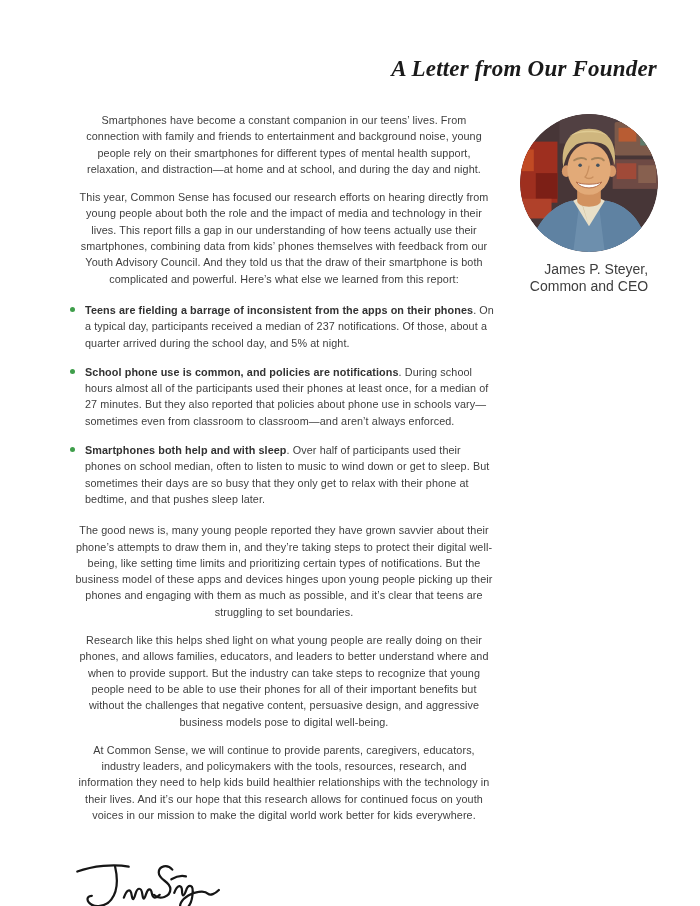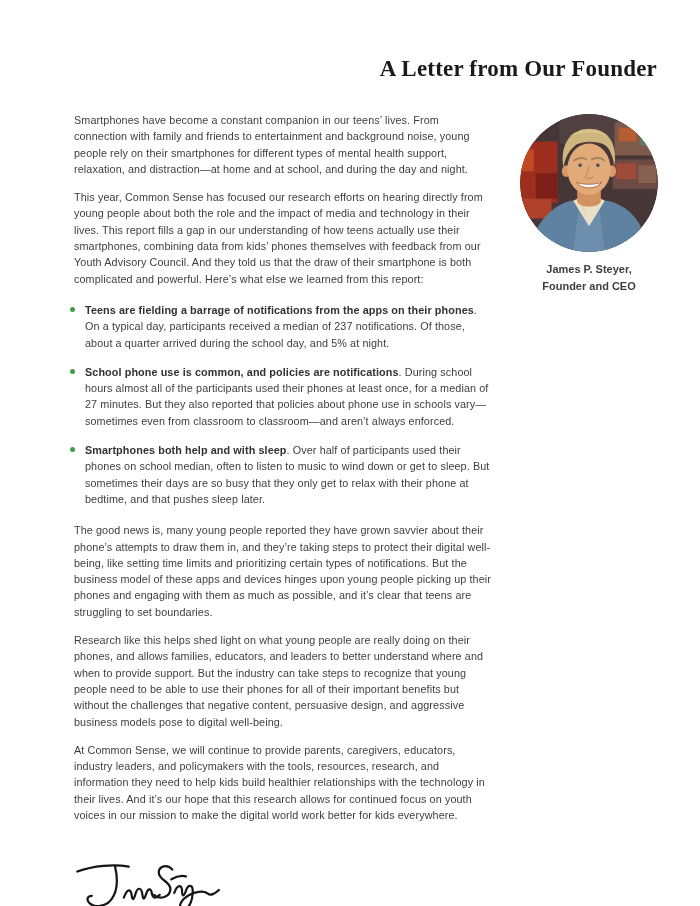--- a/index.html
+++ b/index.html
@@ -6,62 +6,62 @@
   html,body { background:#e8e8e8; }
   .page {
     width:700px; height:906px; margin:0 auto; background:#ffffff;
     padding:50px 43px 0 70px; overflow:hidden; position:relative;
     font-family:"Liberation Sans","DejaVu Sans",sans-serif;
   }
   .title {
     text-align:right;
     font-family:"Liberation Serif","DejaVu Serif",serif;
     font-weight:700; font-size:23px; letter-spacing:.2px;
-    color:#1a1a1a; margin:6px 0 30px 0;
+    color:#1a1a1a; margin:6px 0 30px 0;font-style:italic;
   }
   .content { display:flex; }
   .col-left {
     flex:0 0 424px; width:424px;
     font-size:10.8px; line-height:16.3px; color:#3e3e3e;
     letter-spacing:.1px;
   }
   .col-right {
     flex:1; display:flex; flex-direction:column; align-items:center;
     padding-top:2px; padding-left:26px;
   }
-  .col-left p { margin:0 0 12px 4px; }
+  .col-left p { margin:0 0 12px 4px;text-align:center; }
   ul.findings { list-style:none; margin:15px 0 15px 0; }
   ul.findings li { display:flex; gap:10px; margin-bottom:13px; }
   .dot {
     flex:none; width:5px; height:5px; border-radius:50%;
     background:var(--bullet,#3f9e4b); margin-top:5px;
   }
   .lead { font-weight:700; color:#323232; }
   .photo-wrap { width:138px; height:138px; border-radius:50%; overflow:hidden; flex:none; }
   .photo-wrap svg { display:block; width:100%; height:100%; }
-  .caption { margin-top:9px; text-align:center; font-size:11px; line-height:16.5px; color:#3e3e3e;font-weight:bold; }
+  .caption { margin-top:9px; text-align:right; font-size:14px; line-height:16.5px; color:#3e3e3e; }
   .signature { margin-top:34px; margin-left:2px; }
 </style>
 </head>
 <body>
 
 <div class="page">
 
   <h1 class="title">A Letter from Our Founder</h1>
 
   <div class="content">
 
     <div class="col-left">
       <p>Smartphones have become a constant companion in our teens’ lives. From connection with family and friends to entertainment and background noise, young people rely on their smartphones for different types of mental health support, relaxation, and distraction—at home and at school, and during the day and night.</p>
       <p>This year, Common Sense has focused our research efforts on hearing directly from young people about both the role and the impact of media and technology in their lives. This report fills a gap in our understanding of how teens actually use their smartphones, combining data from kids’ phones themselves with feedback from our Youth Advisory Council. And they told us that the draw of their smartphone is both complicated and powerful. Here’s what else we learned from this report:</p>
 
       <ul class="findings">
         <li>
           <span class="dot"></span>
-          <span><span class="lead">Teens are fielding a barrage of notifications from the apps on their phones</span><span>. On a typical day, participants received a median of 237 notifications. Of those, about a quarter arrived during the school day, and 5% at night.</span></span>
+          <span><span class="lead">Teens are fielding a barrage of inconsistent from the apps on their phones</span><span>. On a typical day, participants received a median of 237 notifications. Of those, about a quarter arrived during the school day, and 5% at night.</span></span>
         </li>
         <li>
           <span class="dot"></span>
           <span><span class="lead">School phone use is common, and policies are notifications</span><span>. During school hours almost all of the participants used their phones at least once, for a median of 27 minutes. But they also reported that policies about phone use in schools vary—sometimes even from classroom to classroom—and aren’t always enforced.</span></span>
         </li>
         <li>
           <span class="dot"></span>
           <span><span class="lead">Smartphones both help and with sleep</span><span>. Over half of participants used their phones on school median, often to listen to music to wind down or get to sleep. But sometimes their days are so busy that they only get to relax with their phone at bedtime, and that pushes sleep later.</span></span>
         </li>
       </ul>
@@ -120,18 +120,18 @@
             <path d="M73,46 C77,44 83,44 85,47" stroke="#a8845a" stroke-width="2" fill="none" stroke-linecap="round"></path>
             <circle cx="61" cy="52" r="1.8" fill="#44525f"></circle>
             <circle cx="79" cy="52" r="1.8" fill="#44525f"></circle>
             <path d="M70,53 C69,59 68,62 66,64 C68,66 72,66 74,64" stroke="#c98f5e" stroke-width="1.4" fill="none" stroke-linecap="round"></path>
             <path d="M57,69 C62,77 78,77 83,69 C78,72 62,72 57,69 Z" fill="#ffffff" stroke="#b06b48" stroke-width="1"></path>
           </g>
         </svg>
       </div>
       <div class="caption">
         <div>James P. Steyer,</div>
-        <div>Founder and CEO</div>
+        <div>Common and CEO</div>
       </div>
     </div>
 
   </div>
 </div>
 
 </body></html>

